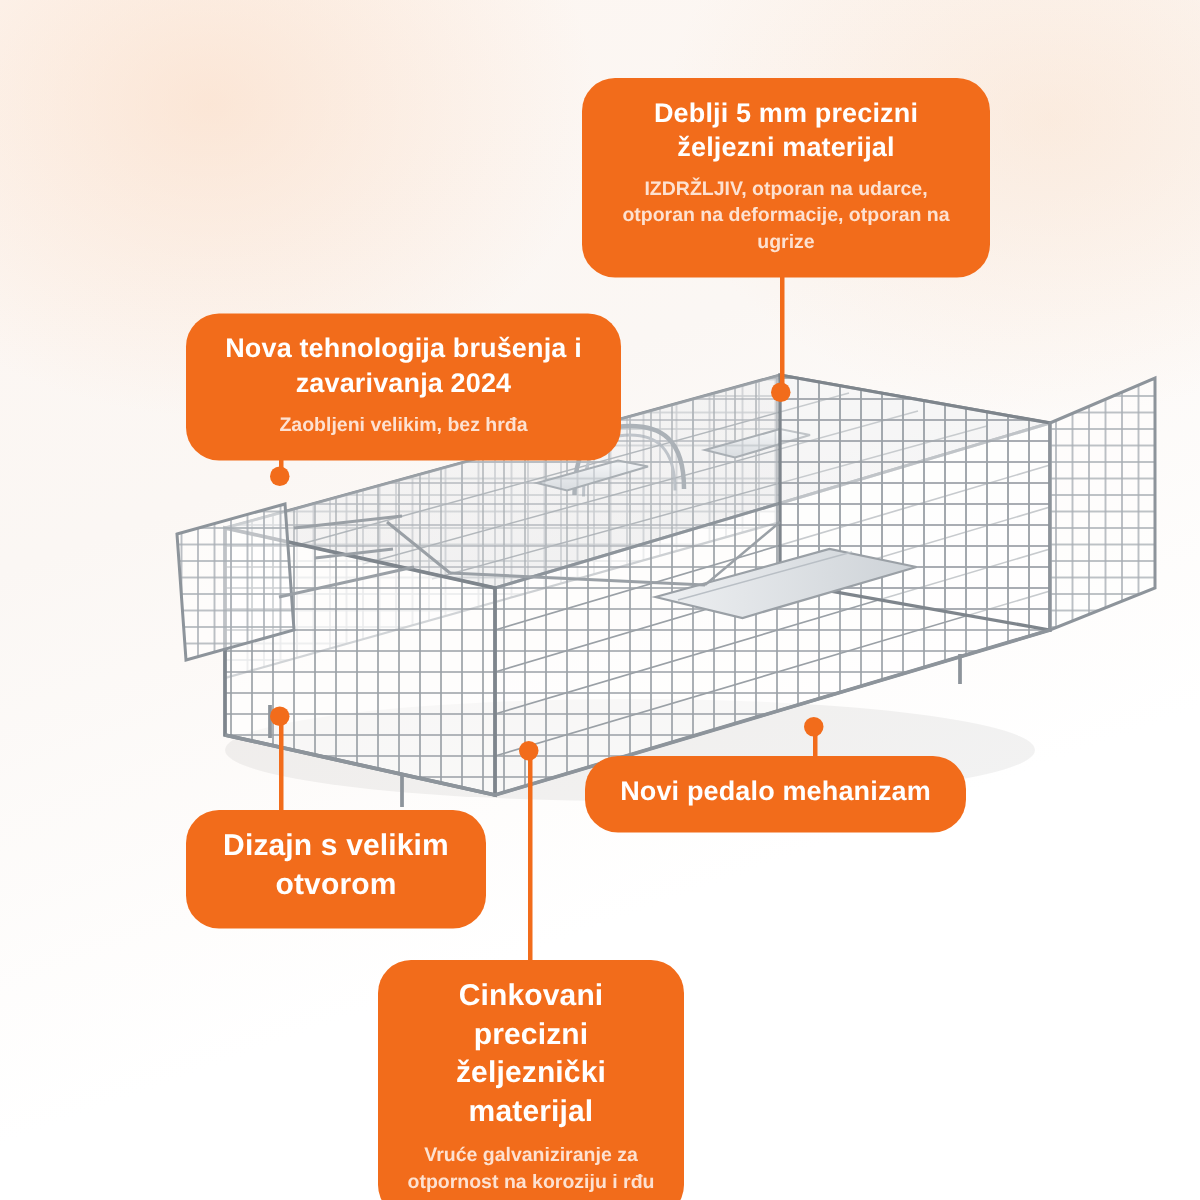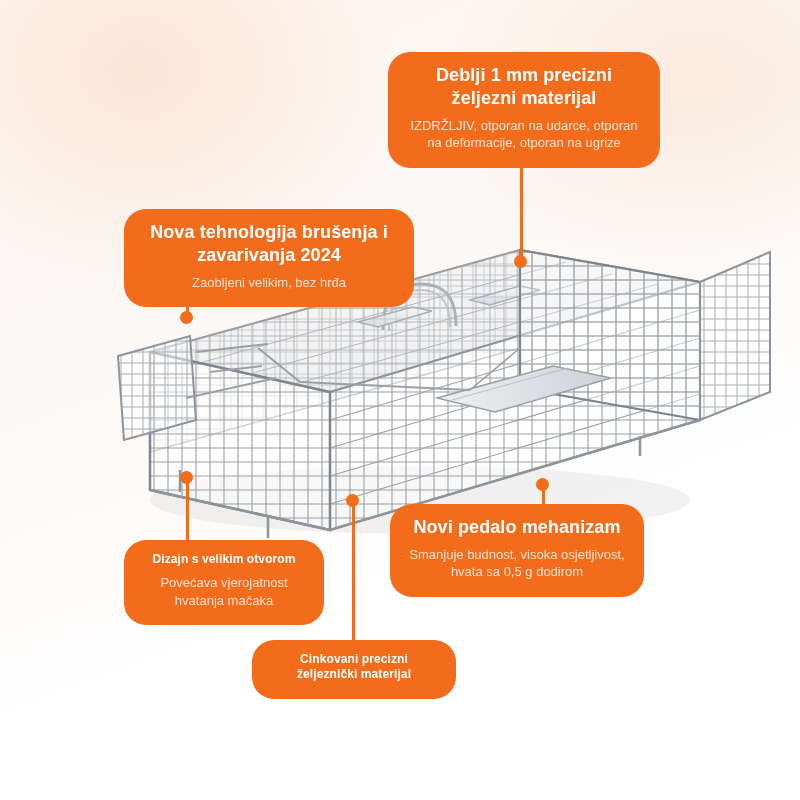--- a/index.html
+++ b/index.html
@@ -43,31 +43,31 @@
     position: absolute;
     background: #F26C1B;
     border-radius: 22px;
     color: #ffffff;
     padding: 12px 18px 16px 18px;
     box-sizing: border-box;
     text-align: center;
     z-index: 6;
   }
   .callout .c-title {
-    font-size: 12px;
+    font-size: 20px;
     font-weight: bold;
     line-height: 1.28;
     letter-spacing: 0.1px;
   }
   .callout .c-sub {
     margin-top: 7px;
     font-size: 13px;
     line-height: 1.33;
     color: rgba(255,255,255,0.80);
-    font-weight: normal;
+    font-weight: bold;
     text-align: center;
   }
   .callout.big .c-title { font-size: 18px; }
 
   #callout-material   { left: 388px; top: 52px;  width: 272px; }
   #callout-welding    { left: 124px; top: 165px; width: 290px; margin-top: 44px; }
   #callout-opening    { left: 124px; top: 540px; width: 200px; }
   #callout-galvanized { left: 252px; top: 640px; width: 204px; }
   #callout-pedal      { left: 390px; top: 504px; width: 254px; }
 
@@ -238,36 +238,35 @@
   <div class="leader v" id="line-opening"></div>
   <div class="dot" id="dot-opening"></div>
 
   <div class="leader v" id="line-galvanized"></div>
   <div class="dot" id="dot-galvanized"></div>
 
   <div class="leader v" id="line-pedal"></div>
   <div class="dot" id="dot-pedal"></div>
 
   <div class="callout big" id="callout-material">
-    <div class="c-title">Deblji 1 mm precizni željezni materijal</div>
+    <div class="c-title">Deblji 5 mm precizni željezni materijal</div>
     <div class="c-sub">IZDRŽLJIV, otporan na udarce, otporan na deformacije, otporan na ugrize</div>
   </div>
 
   <div class="callout big" id="callout-welding">
     <div class="c-title">Nova tehnologija brušenja i zavarivanja 2024</div>
     <div class="c-sub">Zaobljeni velikim, bez hrđa</div>
   </div>
 
   <div class="callout" id="callout-opening">
     <div class="c-title">Dizajn s velikim otvorom</div>
-    <div class="c-sub">Povećava vjerojatnost hvatanja mačaka</div>
   </div>
 
   <div class="callout" id="callout-galvanized">
     <div class="c-title">Cinkovani precizni željeznički materijal</div>
+    <div class="c-sub">Vruće galvaniziranje za otpornost na koroziju i rđu</div>
   </div>
 
   <div class="callout big" id="callout-pedal">
     <div class="c-title">Novi pedalo mehanizam</div>
-    <div class="c-sub">Smanjuje budnost, visoka osjetljivost, hvata sa 0,5 g dodirom</div>
   </div>
 
 </div>
 
 </body></html>

